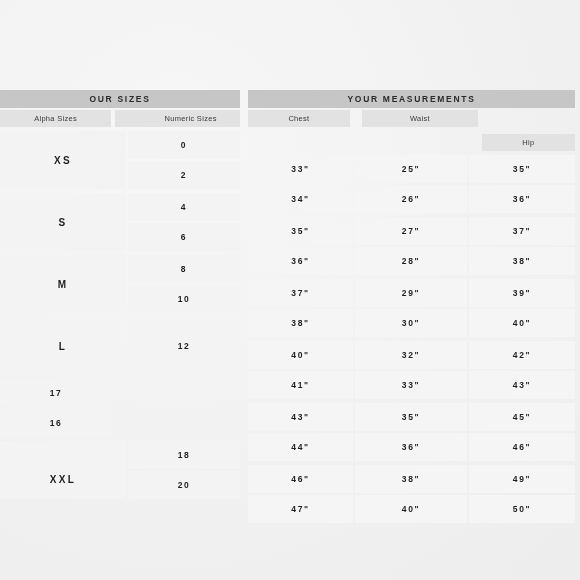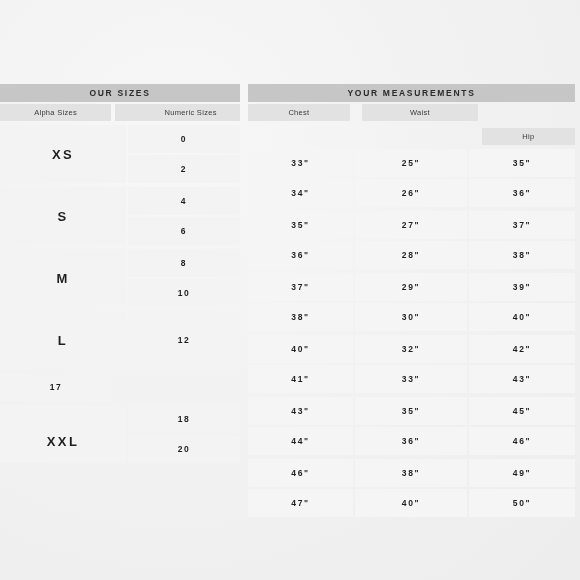--- a/index.html
+++ b/index.html
@@ -21,21 +21,21 @@
     position: absolute;
     inset: 0;
     background:
       radial-gradient(circle at 30% 25%, #f7f7f7 0%, #f1f1f1 55%, #ededed 100%);
     pointer-events: none;
   }
 
   .chart-wrap {
     position: absolute;
     left: 0;
-    top: 84px;
+    top: 90px;
     width: 575px;
     display: flex;
     align-items: flex-start;
     gap: 8px;
   }
 
   
   .tbl {
     display: flex;
     flex-direction: column;
@@ -90,21 +90,21 @@
     margin-top: 2px;
   }
   .size-group {
     display: flex;
     gap: 2px;
   }
   .alpha-cell {
     width: 126px;
     background: #f3f3f3;
     color: #1f1f1f;
-    font-size: 13px;
+    font-size: 10px;
     font-weight: bold;
     letter-spacing: 2.4px;
     display: flex;
     align-items: center;
     justify-content: center;
   }
   .alpha-cell.low { align-items: flex-end; padding-bottom: 14px; }
 
   .numeric-col {
     width: 112px;
@@ -185,20 +185,21 @@
         </div>
         <div class="size-group">
           <div class="alpha-cell">L</div>
           <div class="numeric-col">
             <div class="cell num-cell merged">12</div>
           </div>
         </div>
         <div class="size-group">
           <div class="numeric-col">
             <div class="cell num-cell">17</div>
+            <div class="cell num-cell">16</div>
           </div>
         </div>
         <div class="size-group">
           <div class="alpha-cell low">XXL</div>
           <div class="numeric-col">
             <div class="cell num-cell">18</div>
             <div class="cell num-cell">20</div>
           </div>
         </div>
       </div>

